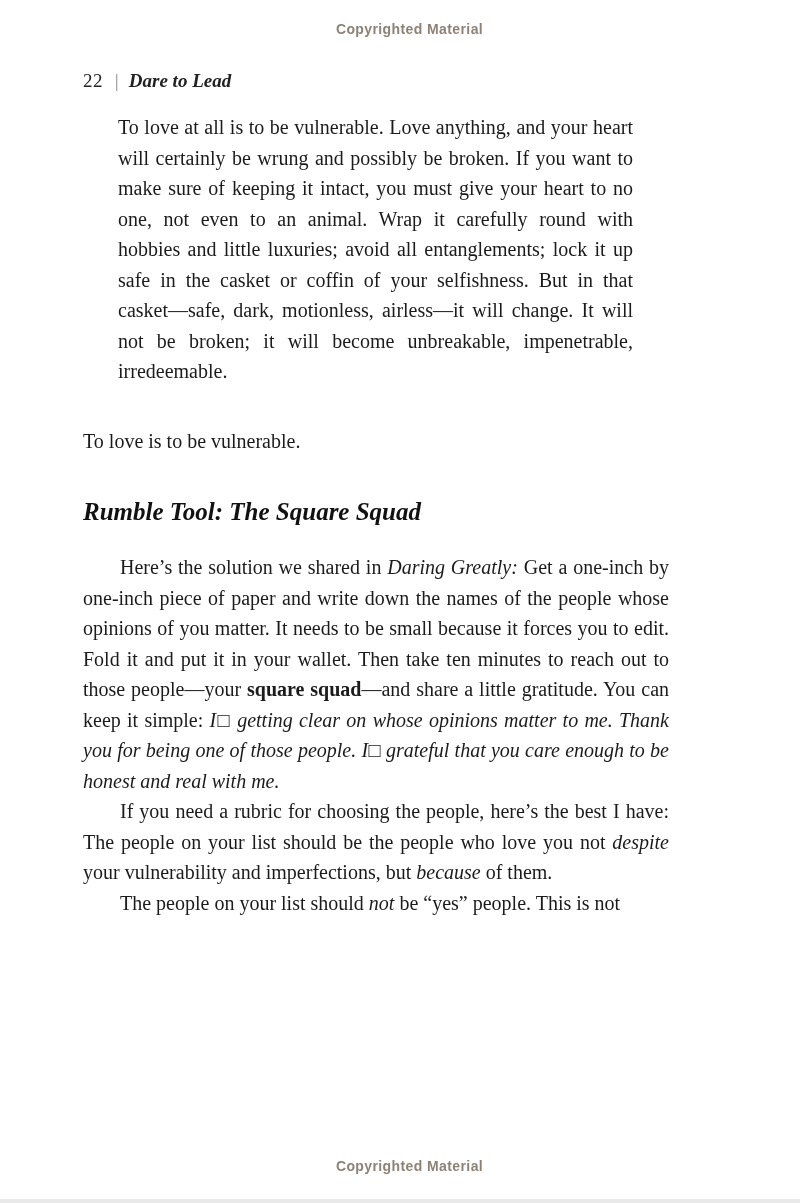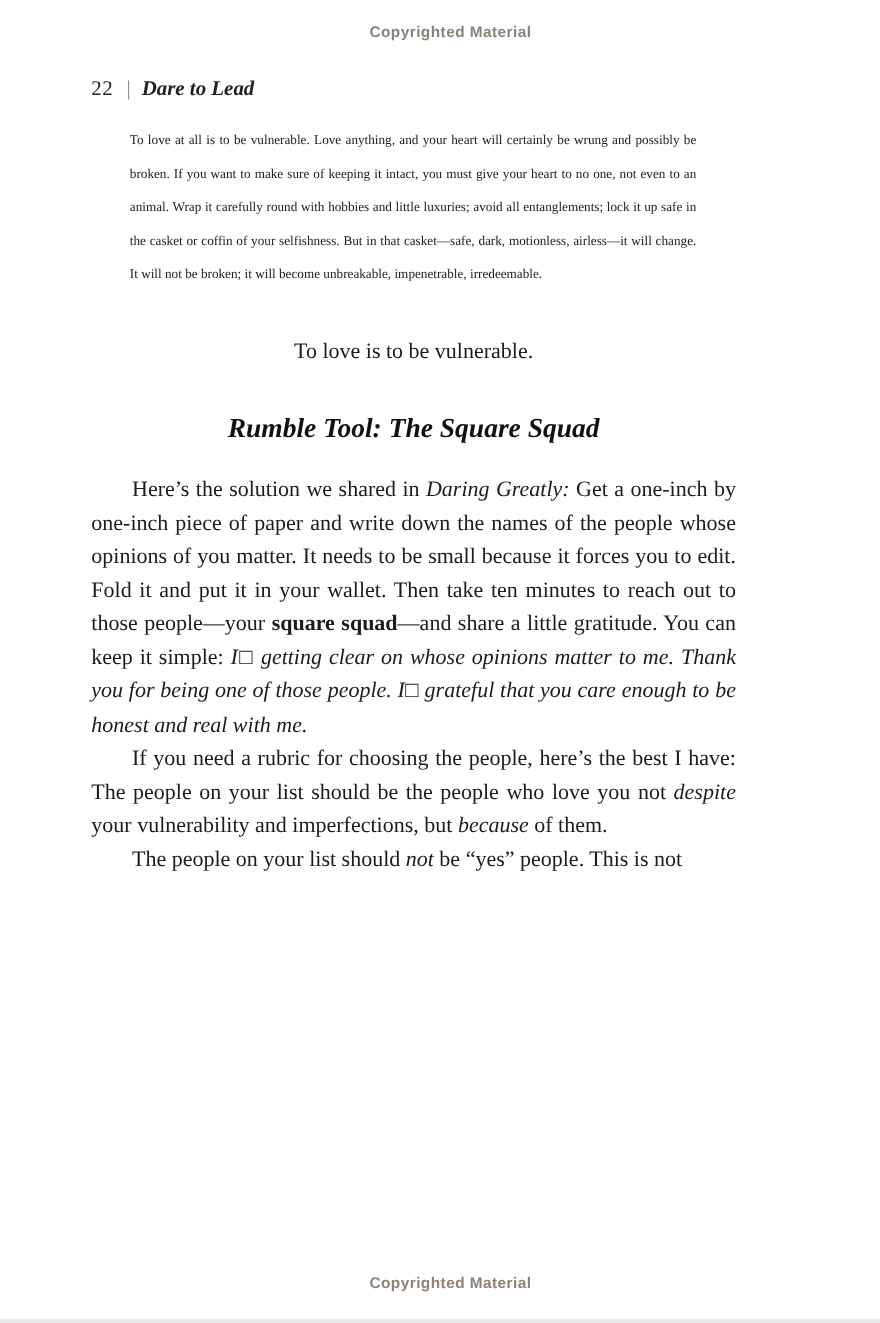--- a/index.html
+++ b/index.html
@@ -49,38 +49,37 @@
     font-weight: 300;
     transform: scaleX(0.7);
   }
   .page-header .book-title {
     font-weight: bold;
     font-style: italic;
   }
 
   .quote-block {
     margin: 0 36px 0 35px;
-    font-size: 12px;
+    font-size: 20px;
     line-height: 30.5px;
     text-align: justify;
   }
 
   .para {
     margin: 0;
     font-size: 20px;
     line-height: 30.5px;
     text-align: justify;
   }
   .after-quote {
     margin-top: 39px;
-    text-align: center;
+    text-align: left;
   }
   .section-heading {
     margin: 41px 0 25px 0;
-    text-align: center;
     font-size: 25px;
     line-height: 30px;
     font-weight: bold;
     font-style: italic;
     color: #111;
   }
   .indent { text-indent: 37px; }
   .it { font-style: italic; }
   .b { font-weight: bold; margin-top: 23px; }
 

